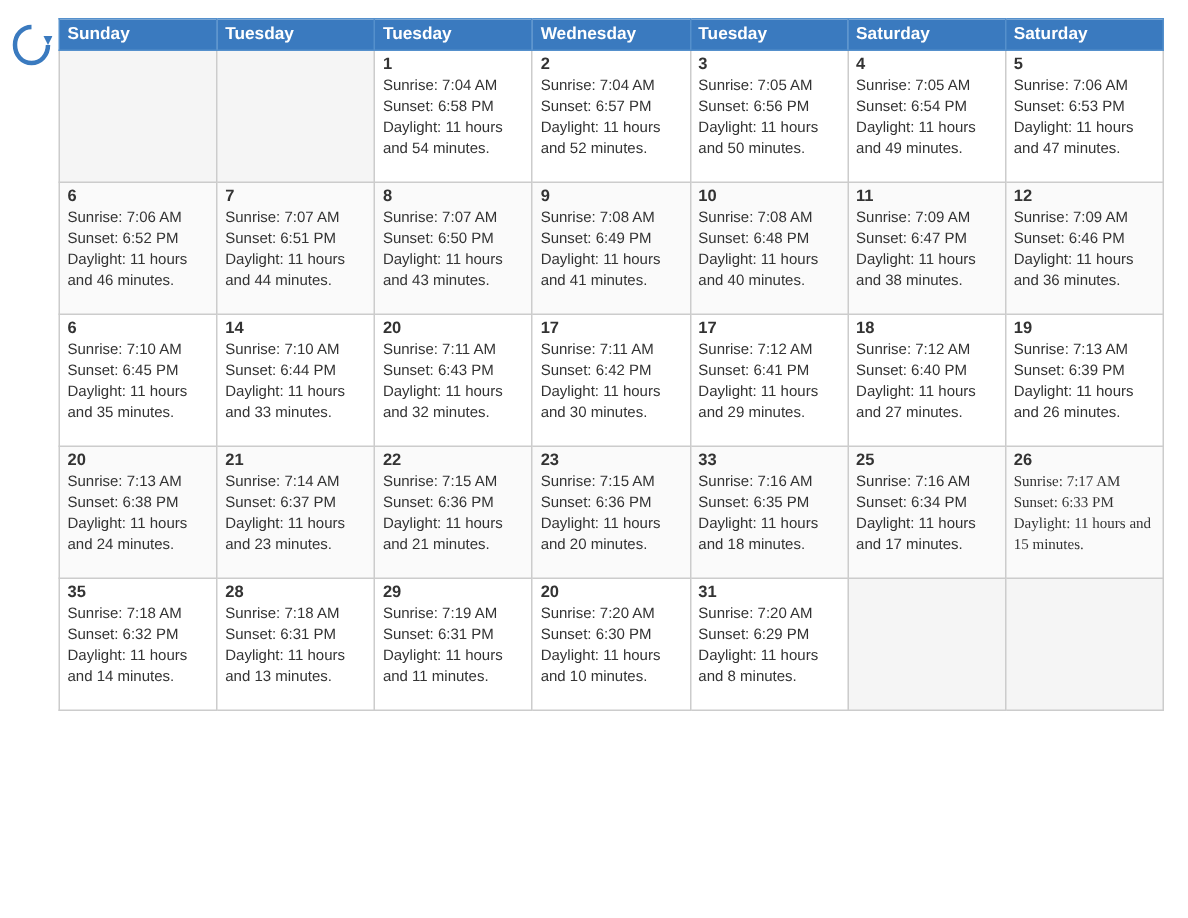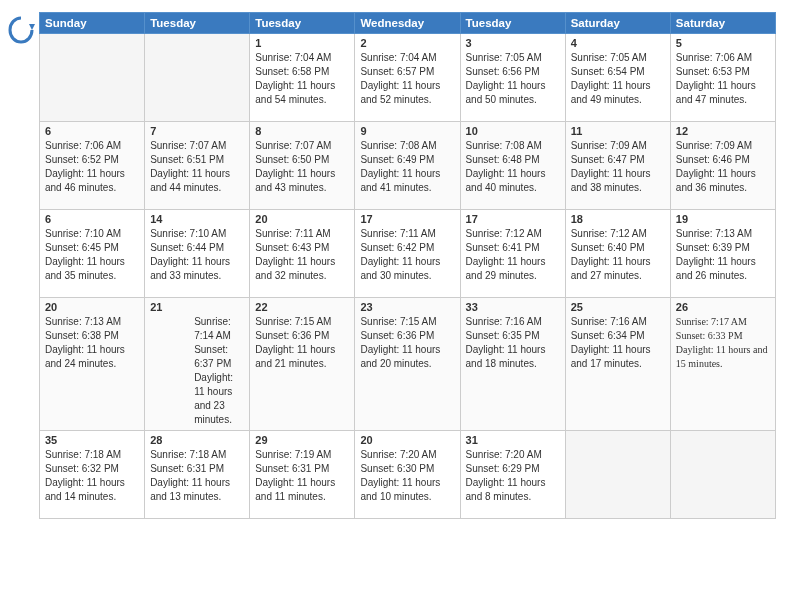--- a/index.html
+++ b/index.html
@@ -262,21 +262,21 @@
         </tr>
         <tr>
           <td>
             <span class="day-num">20</span>
             <div class="day-detail" style="white-space: pre-line;">Sunrise: 7:13 AM
 Sunset: 6:38 PM
 Daylight: 11 hours and 24 minutes.</div>
           </td>
           <td>
             <span class="day-num">21</span>
-            <div class="day-detail" style="white-space: pre-line; margin-left: 44px;">Sunrise: 7:14 AM
+            <div class="day-detail" style="white-space: pre-line;">Sunrise: 7:14 AM
 Sunset: 6:37 PM
 Daylight: 11 hours and 23 minutes.</div>
           </td>
           <td>
             <span class="day-num">22</span>
             <div class="day-detail" style="white-space: pre-line;">Sunrise: 7:15 AM
 Sunset: 6:36 PM
 Daylight: 11 hours and 21 minutes.</div>
           </td>
           <td>

